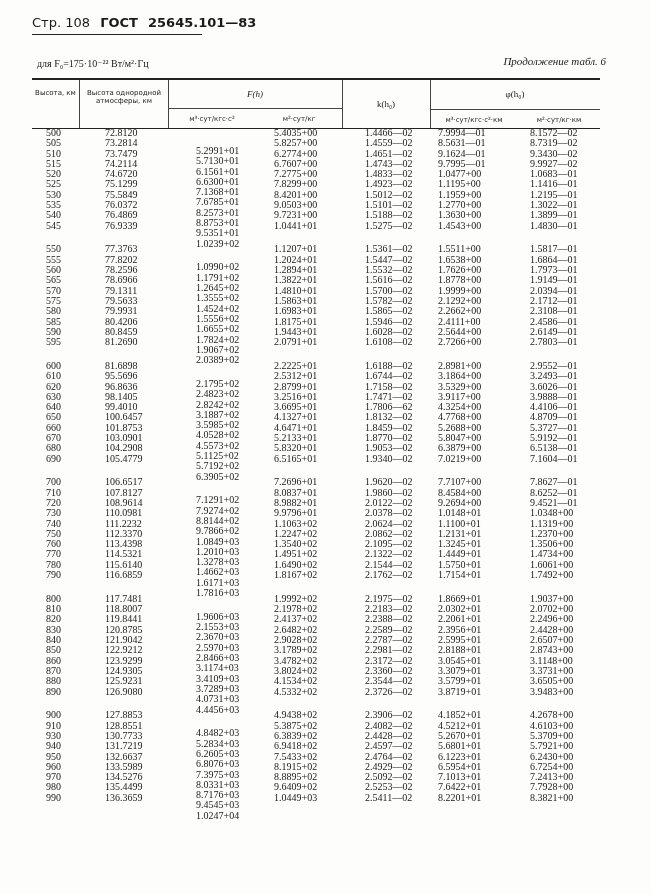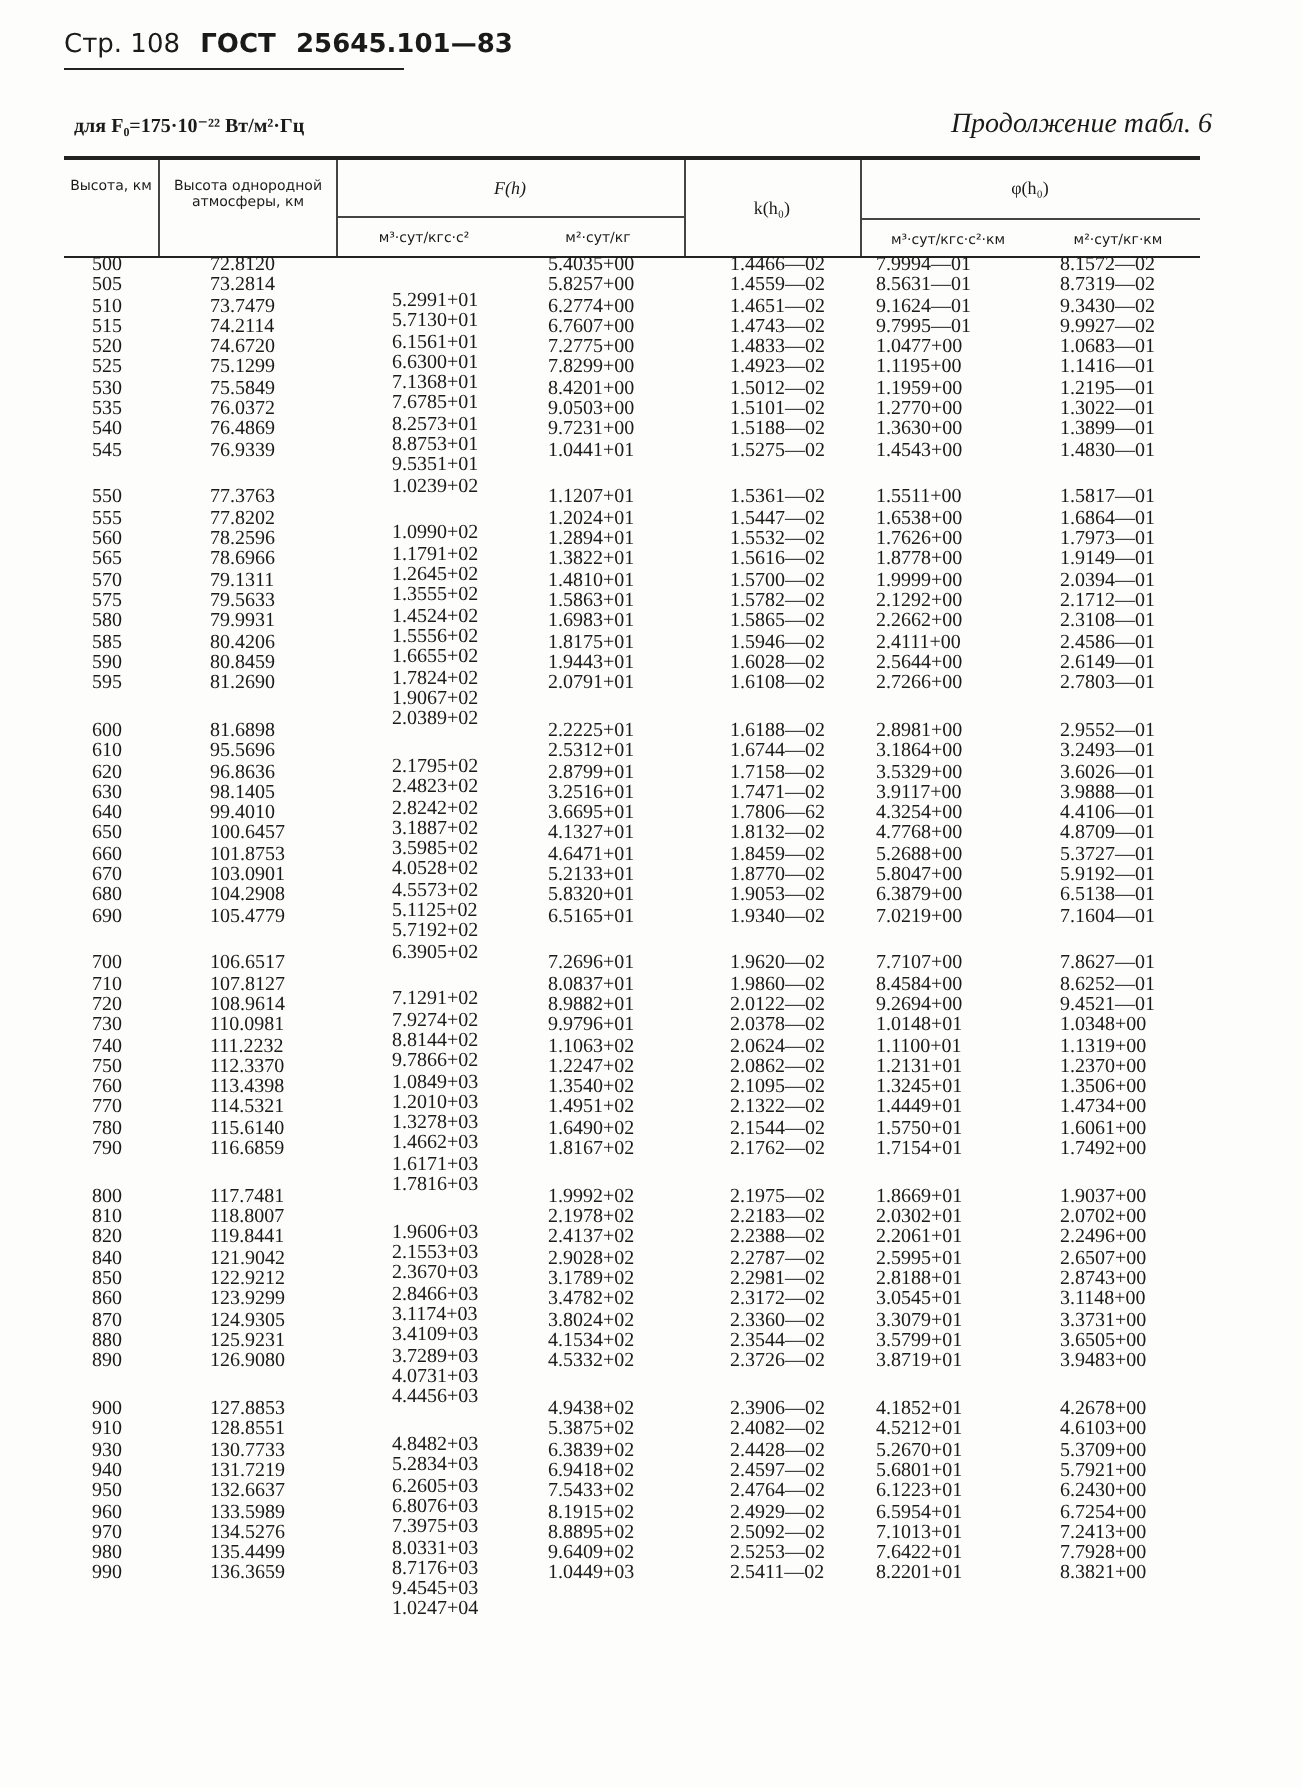--- a/index.html
+++ b/index.html
@@ -13,25 +13,25 @@
       font-size: 13px; white-space: nowrap;
     }
     .page-header .pg { font-weight: normal; }
     .page-header .std { font-weight: bold; margin-left: 6px; margin-top: 43px; }
     .page-header .num { margin-left: 6px; }
     .header-rule {
       position: absolute; left: 32px; top: 34px; width: 170px; height: 0;
       border-top: 1.6px solid #222;
     }
     .cond {
-      position: absolute; left: 37px; top: 58px; font-size: 10px; font-weight: bold;
+      position: absolute; left: 37px; top: 58px; font-size: 10px; font-weight: normal;
       font-family: "Liberation Serif", "DejaVu Serif", serif; white-space: nowrap;
     }
     .cont {
-      position: absolute; right: 45px; top: 55px; font-size: 14px; font-style: italic;
+      position: absolute; right: 45px; top: 55px; font-size: 11px; font-style: italic;
       font-family: "Liberation Serif", "DejaVu Serif", serif; white-space: nowrap; text-align: center;
     }
     .thead {
       position: absolute; left: 32px; top: 78px; width: 568px; height: 48px;
       border-top: 2px solid #222; border-bottom: 1.5px solid #222;
       font-family: "DejaVu Sans", "Liberation Sans", sans-serif; font-size: 7px;
     }
     .th { position: absolute; text-align: center; line-height: 8px; }
     .vline { position: absolute; top: 0; height: 48px; border-left: 1px solid #444; }
     .hline { position: absolute; border-top: 1px solid #444; }
@@ -473,20 +473,29 @@
       <div class="row">
         <span class="cell c-h">820</span>
         <span class="cell c-hom">119.8441</span>
         <span class="cell c-f1">2.3670+03</span>
         <span class="cell c-f2">2.4137+02</span>
         <span class="cell c-k">2.2388—02</span>
         <span class="cell c-p1">2.2061+01</span>
         <span class="cell c-p2">2.2496+00</span>
       </div>
       <div class="row">
+        <span class="cell c-h">830</span>
+        <span class="cell c-hom">120.8785</span>
+        <span class="cell c-f1">2.5970+03</span>
+        <span class="cell c-f2">2.6482+02</span>
+        <span class="cell c-k">2.2589—02</span>
+        <span class="cell c-p1">2.3956+01</span>
+        <span class="cell c-p2">2.4428+00</span>
+      </div>
+      <div class="row">
         <span class="cell c-h">840</span>
         <span class="cell c-hom">121.9042</span>
         <span class="cell c-f1">2.8466+03</span>
         <span class="cell c-f2">2.9028+02</span>
         <span class="cell c-k">2.2787—02</span>
         <span class="cell c-p1">2.5995+01</span>
         <span class="cell c-p2">2.6507+00</span>
       </div>
       <div class="row">
         <span class="cell c-h">850</span>

